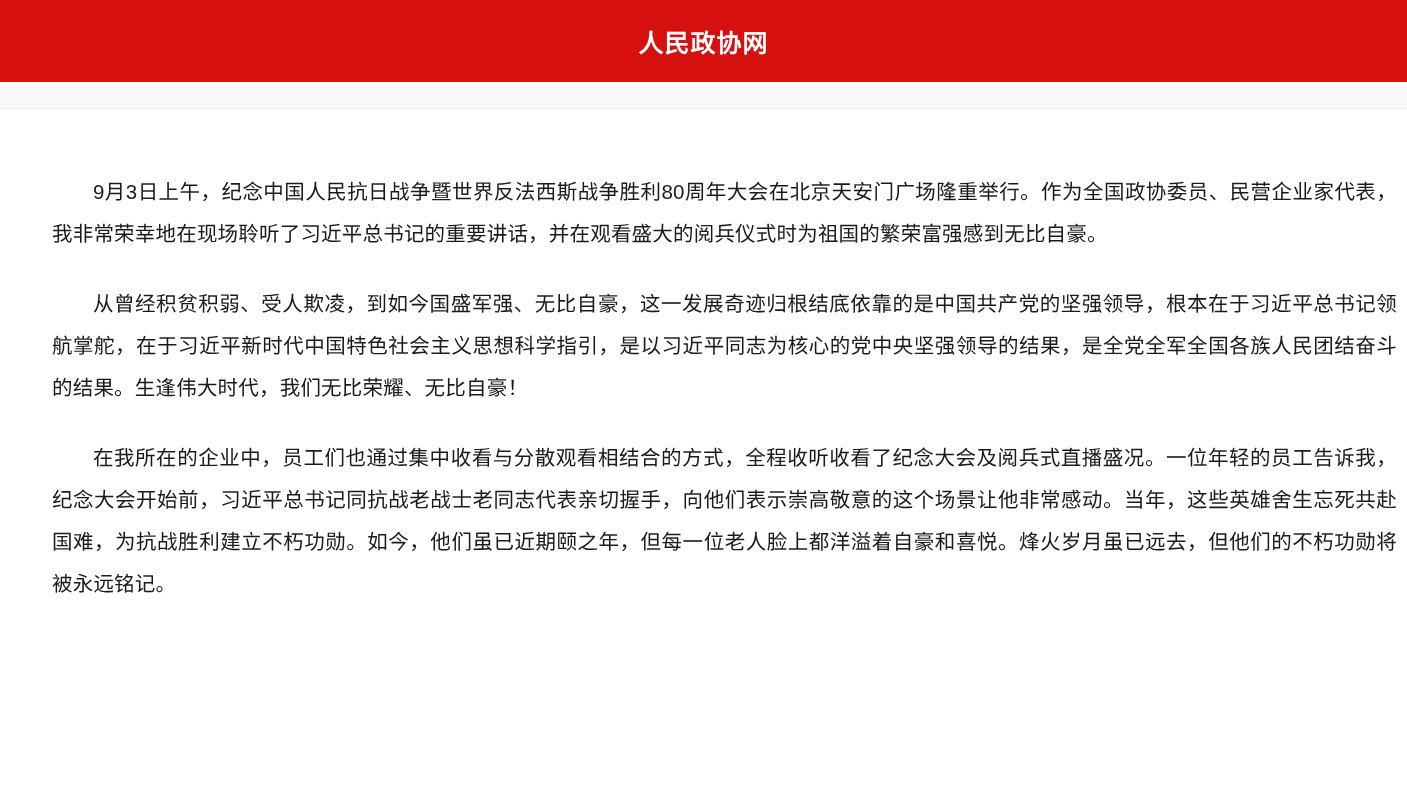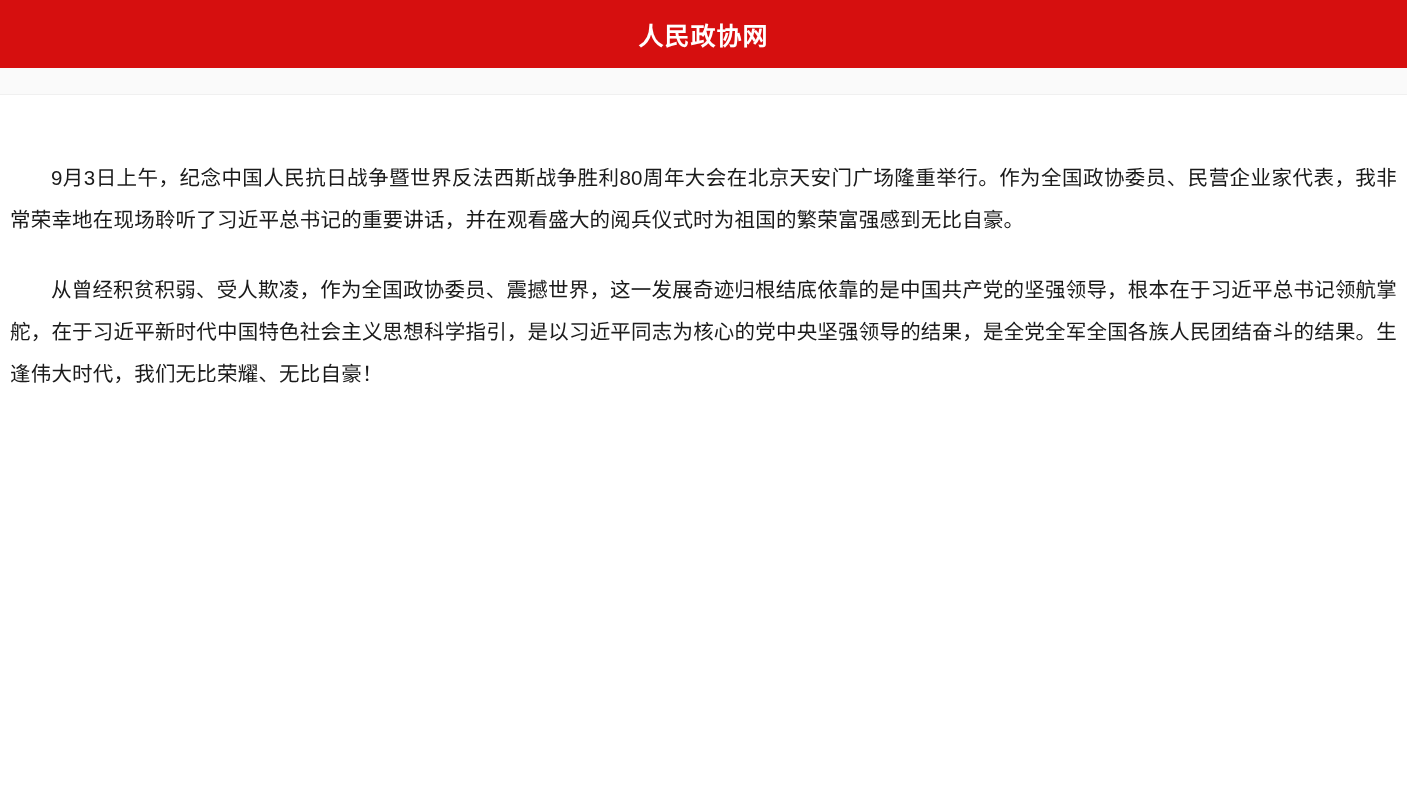--- a/index.html
+++ b/index.html
@@ -10,21 +10,21 @@
   body {
     width: 1407px;
     min-height: 810px;
     background: #ffffff;
     font-family: "Liberation Sans", "DejaVu Sans", sans-serif;
     color: #111111;
   }
 
   .site-header {
     background: #d60f0f;
-    height: 68px;
+    height: 82px;
     display: flex;
     align-items: center;
     justify-content: center;
   }
   .site-header .brand {
     color: #ffffff;
     font-size: 25px;
     font-weight: bold;
     letter-spacing: 1px;
   }
@@ -44,20 +44,21 @@
     font-size: 25px;
     font-weight: bold;
     color: #000000;
     margin: 56px 0 0 0;
     line-height: 1.4;
     letter-spacing: 0.5px;
   }
 
   .article-body {
     margin-top: 62px;
+    margin-left: 42px;
   }
 
   .article-body p {
     font-size: 20.5px;
     line-height: 42px;
     color: #1a1a1a;
     margin: 0 0 28px 0;
     text-indent: 2em;
     text-align: justify;
     letter-spacing: 0.2px;
@@ -72,15 +73,16 @@
 <header class="site-header">
   <div class="brand">人民政协网</div>
 </header>
 
 <div class="header-gap"></div>
 
 <main class="article">
 
   <section class="article-body">
     <p>9月3日上午，纪念中国人民抗日战争暨世界反法西斯战争胜利80周年大会在北京天安门广场隆重举行。作为全国政协委员、民营企业家代表，我非常荣幸地在现场聆听了习近平总书记的重要讲话，并在观看盛大的阅兵仪式时为祖国的繁荣富强感到无比自豪。</p>
-    <p>从曾经积贫积弱、受人欺凌，作为全国政协委员、震撼世界，这一发展奇迹归根结底依靠的是中国共产党的坚强领导，根本在于习近平总书记领航掌舵，在于习近平新时代中国特色社会主义思想科学指引，是以习近平同志为核心的党中央坚强领导的结果，是全党全军全国各族人民团结奋斗的结果。生逢伟大时代，我们无比荣耀、无比自豪！</p>
+    <p>从曾经积贫积弱、受人欺凌，到如今国盛军强、无比自豪，这一发展奇迹归根结底依靠的是中国共产党的坚强领导，根本在于习近平总书记领航掌舵，在于习近平新时代中国特色社会主义思想科学指引，是以习近平同志为核心的党中央坚强领导的结果，是全党全军全国各族人民团结奋斗的结果。生逢伟大时代，我们无比荣耀、无比自豪！</p>
+    <p>在我所在的企业中，员工们也通过集中收看与分散观看相结合的方式，全程收听收看了纪念大会及阅兵式直播盛况。一位年轻的员工告诉我，纪念大会开始前，习近平总书记同抗战老战士老同志代表亲切握手，向他们表示崇高敬意的这个场景让他非常感动。当年，这些英雄舍生忘死共赴国难，为抗战胜利建立不朽功勋。如今，他们虽已近期颐之年，但每一位老人脸上都洋溢着自豪和喜悦。烽火岁月虽已远去，但他们的不朽功勋将被永远铭记。</p>
   </section>
 </main>
 
 </body></html>

